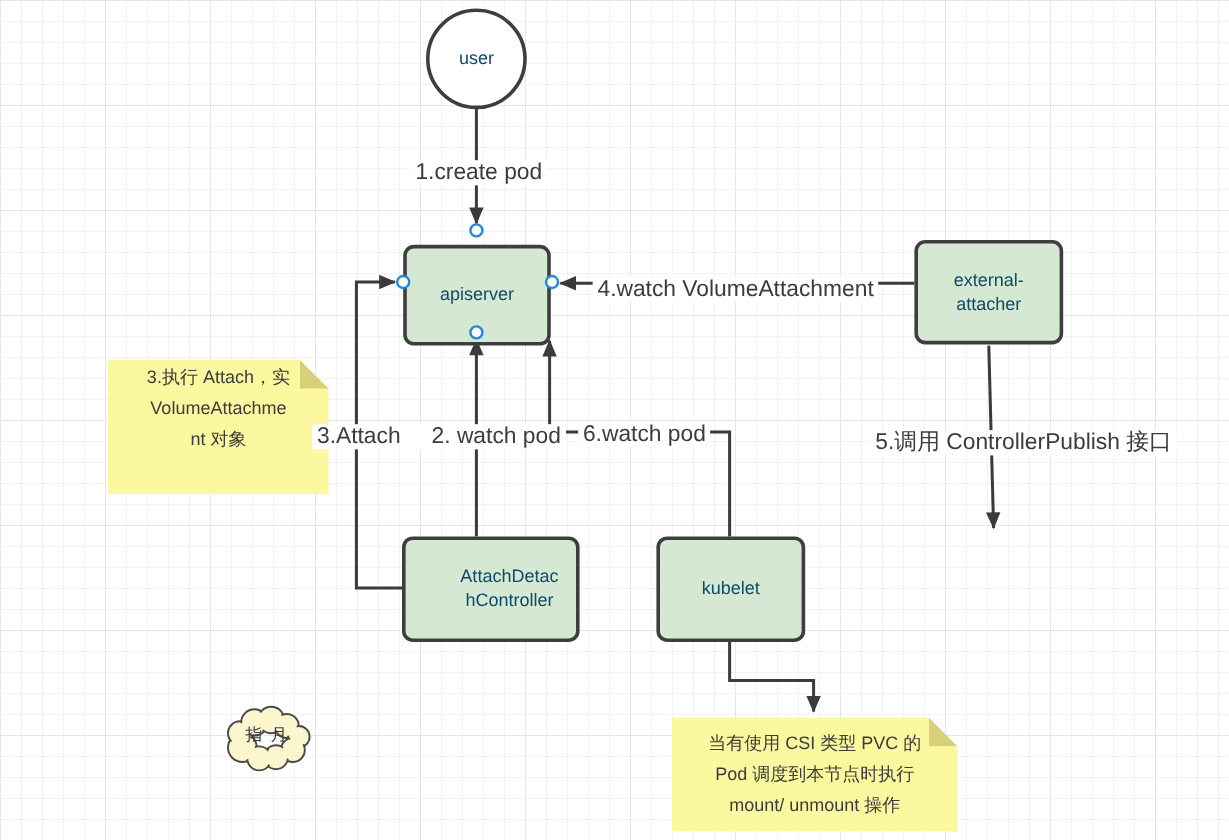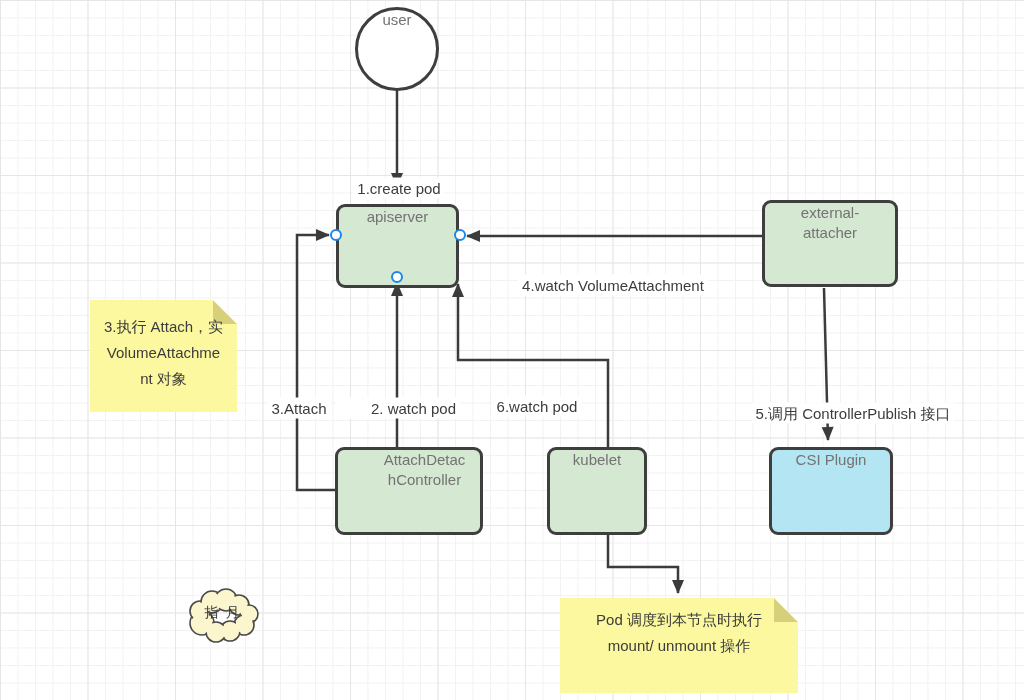--- a/index.html
+++ b/index.html
@@ -12,54 +12,54 @@
       linear-gradient(90deg,#e6e6e6 1px, transparent 1px),
       linear-gradient(#f2f2f2 1px, transparent 1px),
       linear-gradient(90deg,#f2f2f2 1px, transparent 1px);
     background-size:87.5px 87.5px,87.5px 87.5px,17.5px 17.5px,17.5px 17.5px;
   }
   svg.layer{position:absolute;left:0;top:0;pointer-events:none;}
   .edges{z-index:1;}
   .dots{z-index:3;}
   .node{
     position:absolute;z-index:2;display:flex;flex-direction:column;
-    align-items:center;justify-content:flex-start;text-align:center;
+    align-items:center;justify-content:center;text-align:center;
     background:#d5e8d2;border:3px solid #3e3e3e;border-radius:9px;
-    color:#737373;font-size:15px;line-height:20px;box-sizing:border-box;
+    color:#0c4a6e;font-size:15px;line-height:20px;box-sizing:border-box;
   }
   .node.blue{background:#b3e6f2;}
   .node.circle{background:#ffffff;border-radius:50%;}
   #n-user{left:355px;top:7px;width:84px;height:84px;}
   #n-apiserver{left:336px;top:204px;width:123px;height:84px;}
-  #n-external{left:762px;top:200px;width:136px;height:87px;}
+  #n-external{left:762px;top:200px;width:124px;height:87px;}
   #n-adc{left:335px;top:447px;width:148px;height:88px;padding-left:31px;}
-  #n-kubelet{left:547px;top:447px;width:100px;height:88px;}
+  #n-kubelet{left:547px;top:447px;width:124px;height:88px;}
   #n-csi{left:769px;top:447px;width:124px;height:88px;}
   .edge-label{
     position:absolute;z-index:4;transform:translate(-50%,-50%);
-    background:#ffffff;color:#3c3c3c;font-size:15px;line-height:19px;
-    padding:1px 4px;white-space:nowrap;margin-top:44px;
+    background:#ffffff;color:#3c3c3c;font-size:19px;line-height:19px;
+    padding:1px 4px;white-space:nowrap;
   }
   #l1{left:399px;top:144px;}
   #l2{left:398px;top:364px;padding-left:35px;}
   #l3{left:299px;top:364px;}
   #l4{left:613px;top:241px;}
   #l5{left:853px;top:369px;text-align:right;}
   #l6{left:537px;top:362px;}
   .note{
     position:absolute;z-index:2;background:#fbf89f;color:#3c3c3c;
     font-size:15px;text-align:center;box-sizing:border-box;
     clip-path:polygon(0 0, calc(100% - 24px) 0, 100% 24px, 100% 100%, 0 100%);
   }
   .note .fold{
     position:absolute;top:0;right:0;width:24px;height:24px;
     background:#d5d079;clip-path:polygon(0 0, 100% 100%, 0 100%);
   }
   .note .body{position:relative;}
-  #note-attach{left:90px;top:300px;width:147px;height:112px;padding-top:14px;line-height:26px;}
+  #note-attach{left:90px;top:300px;width:184px;height:112px;padding-top:2px;line-height:26px;}
   #note-mount{left:560px;top:598px;width:238px;height:95px;padding-top:9px;line-height:26px;}
   .note .line{display:block;}
   .cloud{position:absolute;z-index:2;left:182px;top:587px;width:80px;height:58px;}
   .cloud .txt{
     position:absolute;left:0;top:17px;width:100%;text-align:center;
     font-family:"Liberation Serif","DejaVu Serif",serif;
     font-size:14px;color:#3c3c3c;letter-spacing:7px;text-indent:7px;
   }
 </style>
 </head>
@@ -99,23 +99,20 @@
 
   <div class="node" id="n-adc">
     <span>AttachDetac</span>
     <span>hController</span>
   </div>
 
   <div class="node" id="n-kubelet">
     <span>kubelet</span>
   </div>
 
-  <div class="node blue" id="n-csi">
-    <span>CSI Plugin</span>
-  </div>
 
   <svg class="layer dots" width="1024" height="700" viewBox="0 0 1024 700">
     <g fill="#ffffff" stroke="#1b87e8" stroke-width="2">
       <circle cx="397" cy="192" r="5"></circle>
       <circle cx="336" cy="235" r="5"></circle>
       <circle cx="460" cy="235" r="5"></circle>
       <circle cx="397" cy="277" r="5"></circle>
     </g>
   </svg>
 
@@ -131,20 +128,21 @@
     <span class="body">
       <span class="line">3.执行 Attach，实</span>
       <span class="line">VolumeAttachme</span>
       <span class="line">nt 对象</span>
     </span>
   </div>
 
   <div class="note" id="note-mount">
     <span class="fold"></span>
     <span class="body">
+      <span class="line">当有使用 CSI 类型 PVC 的</span>
       <span class="line">Pod 调度到本节点时执行</span>
       <span class="line">mount/ unmount 操作</span>
     </span>
   </div>
 
   <div class="cloud">
     <svg width="80" height="58" viewBox="0 0 80 58">
       <g stroke="#4a4a4a" stroke-width="1.6" fill="#fbf6cd">
         <circle cx="20" cy="36" r="12"></circle>
           <circle cx="18" cy="24" r="10"></circle>

